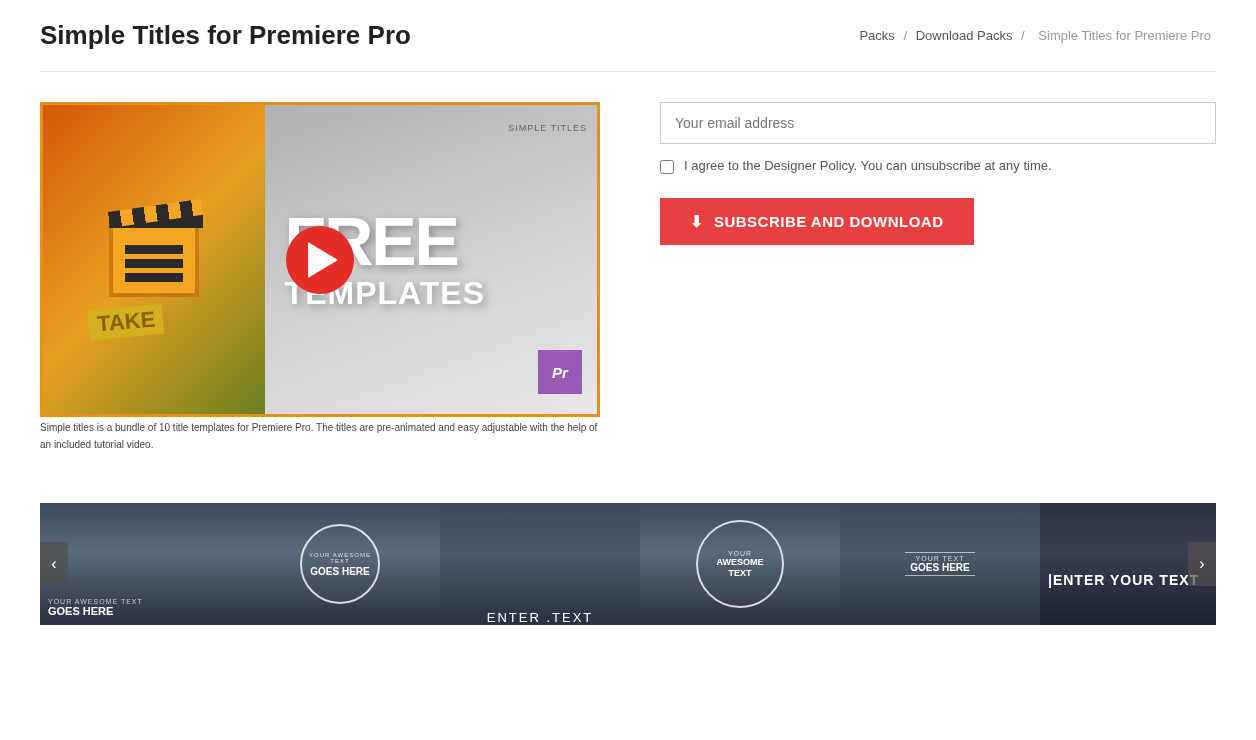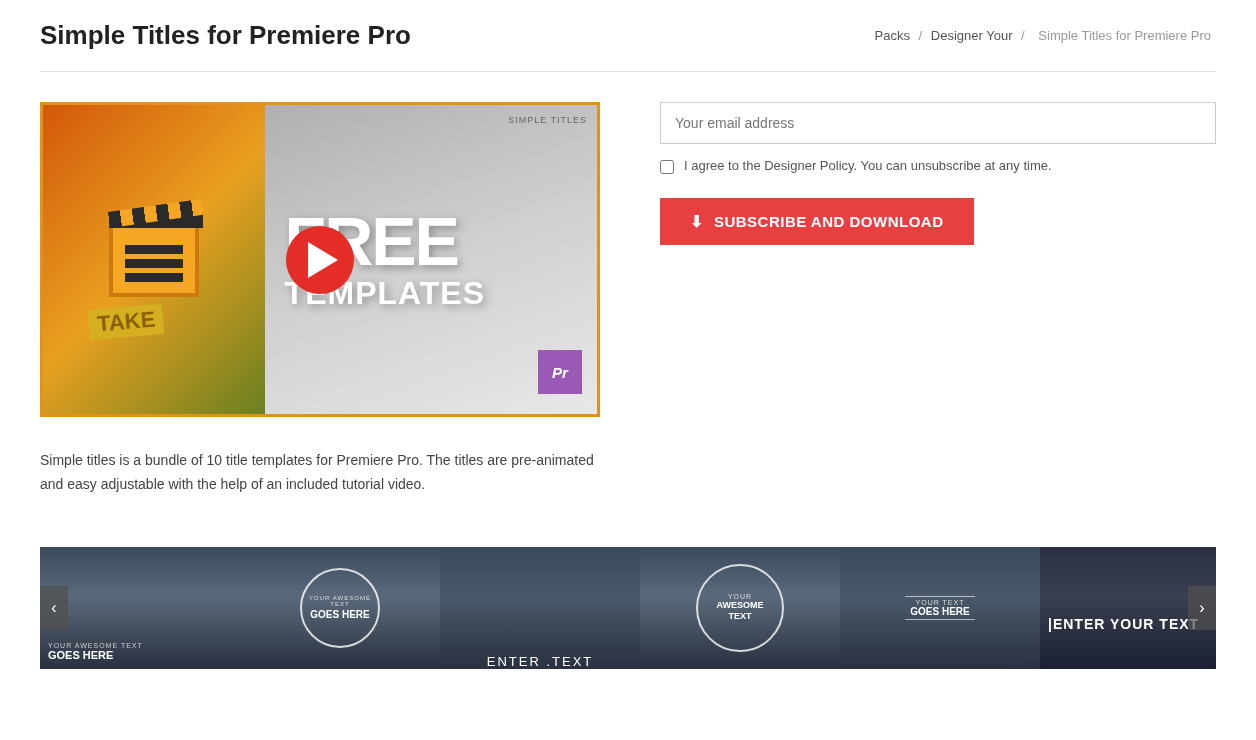--- a/index.html
+++ b/index.html
@@ -28,21 +28,21 @@
     .video-overlay { position: absolute; inset: 0; display: flex; align-items: center; justify-content: center; }
     .play-btn { width: 68px; height: 68px; background: #e52d27; border-radius: 50%; display: flex; align-items: center; justify-content: center; }
     .play-arrow { width: 0; height: 0; border-top: 18px solid transparent; border-bottom: 18px solid transparent; border-left: 30px solid #fff; margin-left: 6px; }
 
     
     .video-content { position: absolute; inset: 0; display: flex; }
     .video-left { width: 40%; background: linear-gradient(135deg, #d4580a 0%, #e8a020 50%, #6a8020 100%); display: flex; align-items: center; justify-content: center; }
     .video-right { width: 60%; background: linear-gradient(160deg, #ccc 0%, #ddd 40%, #e8e8e8 100%); display: flex; align-items: center; justify-content: center; position: relative; padding: 10px; }
 
     
-    .description { margin-top: 32px; font-size: 14px; color: #444; line-height: 1.7; }
+    .description { margin-top: 2px; font-size: 10px; color: #444; line-height: 1.7; }
 
     
     .right-col { flex: 1; padding-top: 0; }
     .section-title { font-size: 22px; font-weight: bold; color: #222; margin-bottom: 20px; }
 
     
     .email-input { width: 100%; padding: 12px 14px; font-size: 14px; border: 1px solid #ccc; outline: none; color: #999; margin-bottom: 14px; }
     .privacy-row { display: flex; align-items: flex-start; gap: 10px; margin-bottom: 24px; font-size: 13px; color: #555; }
     .privacy-row input[type="checkbox"] { margin-top: 2px; flex-shrink: 0; width: 14px; height: 14px; }
     .subscribe-btn { background: #e84040; color: #fff; border: none; padding: 14px 30px; font-size: 15px; font-weight: bold; cursor: pointer; display: flex; align-items: center; gap: 10px; letter-spacing: 0.5px; }
@@ -62,21 +62,21 @@
 </head>
 <body>
 
 <div class="page-wrapper">
 
   <div class="page-header">
     <h1 class="page-title">Simple Titles for Premiere Pro</h1>
     <nav class="breadcrumb">
       <a href="#">Packs</a>
       <span> / </span>
-      <a href="#">Designer Your</a>
+      <a href="#">Download Packs</a>
       <span> / </span>
       <span>Simple Titles for Premiere Pro</span>
     </nav>
   </div>
 
   <hr class="divider">
 
   <div class="main-content">
 
     <div class="left-col">
@@ -96,21 +96,21 @@
                   <div style="height:9px; width:58px; background:#2a2a2a;"></div>
                   <div style="height:9px; width:58px; background:#2a2a2a;"></div>
                 </div>
               </div>
 
               <div style="position:absolute; bottom:-40px; left:-20px; background:#d4b020; color:#8a6000; font-size:22px; font-weight:900; padding:2px 8px; transform:rotate(-5deg); z-index:5;">TAKE</div>
             </div>
           </div>
           <div class="video-right" style="position:relative; width:60%; background:linear-gradient(160deg, #b0b0b0 0%, #d0d0d0 50%, #e8e8e8 100%); display:flex; flex-direction:column; align-items:flex-start; justify-content:center; padding-left:20px;">
 
-            <div style="position:absolute; top:10px; right:10px; text-align:right;">
+            <div style="position:absolute; top:18px; right:10px; text-align:right;">
               <div style="font-size:9px; color:#666; letter-spacing:1px;">SIMPLE TITLES</div>
             </div>
 
             <div style="font-size:68px; font-weight:900; color:#fff; text-shadow:3px 3px 8px rgba(0,0,0,0.3); line-height:1; letter-spacing:-2px;">FREE</div>
             <div style="font-size:32px; font-weight:900; color:#fff; text-shadow:3px 3px 8px rgba(0,0,0,0.3); letter-spacing:1px;">TEMPLATES</div>
 
             <div style="position:absolute; bottom:20px; right:15px; width:44px; height:44px; background:#9b59b6; display:flex; align-items:center; justify-content:center; color:#fff; font-weight:bold; font-size:15px; font-style:italic;">Pr</div>
           </div>
         </div>
 

